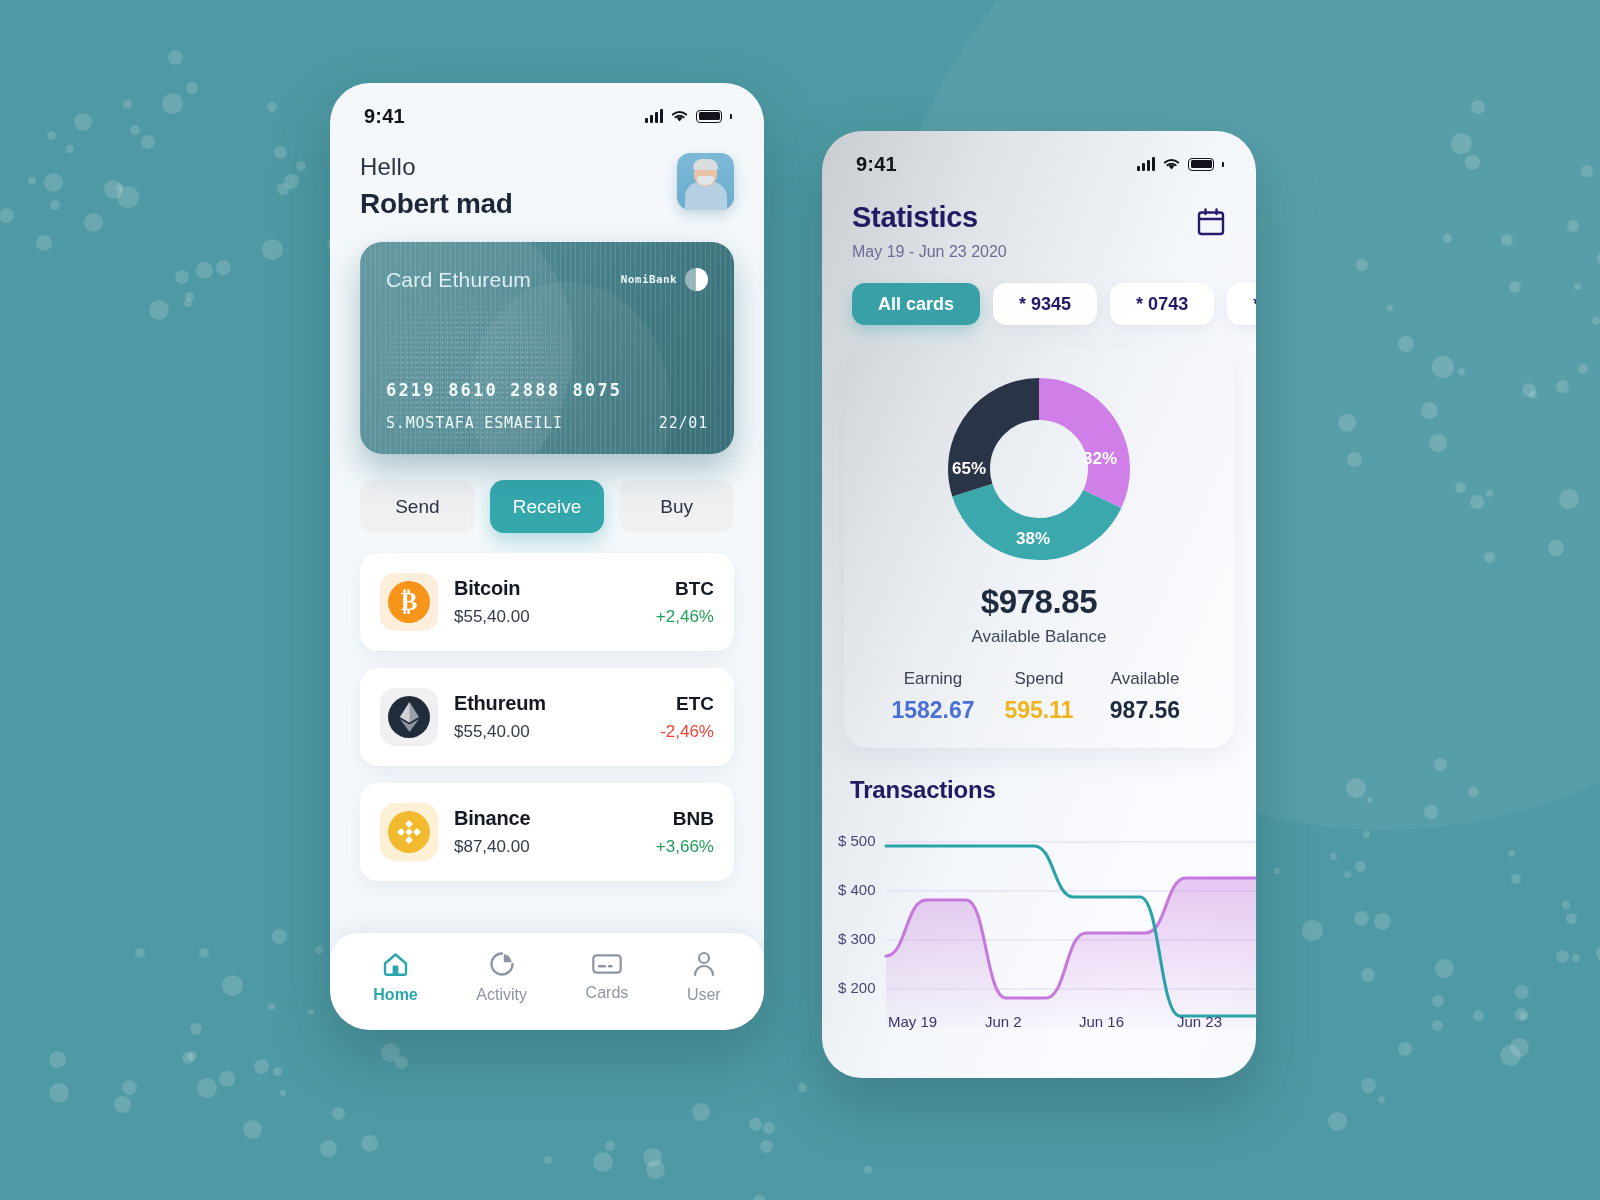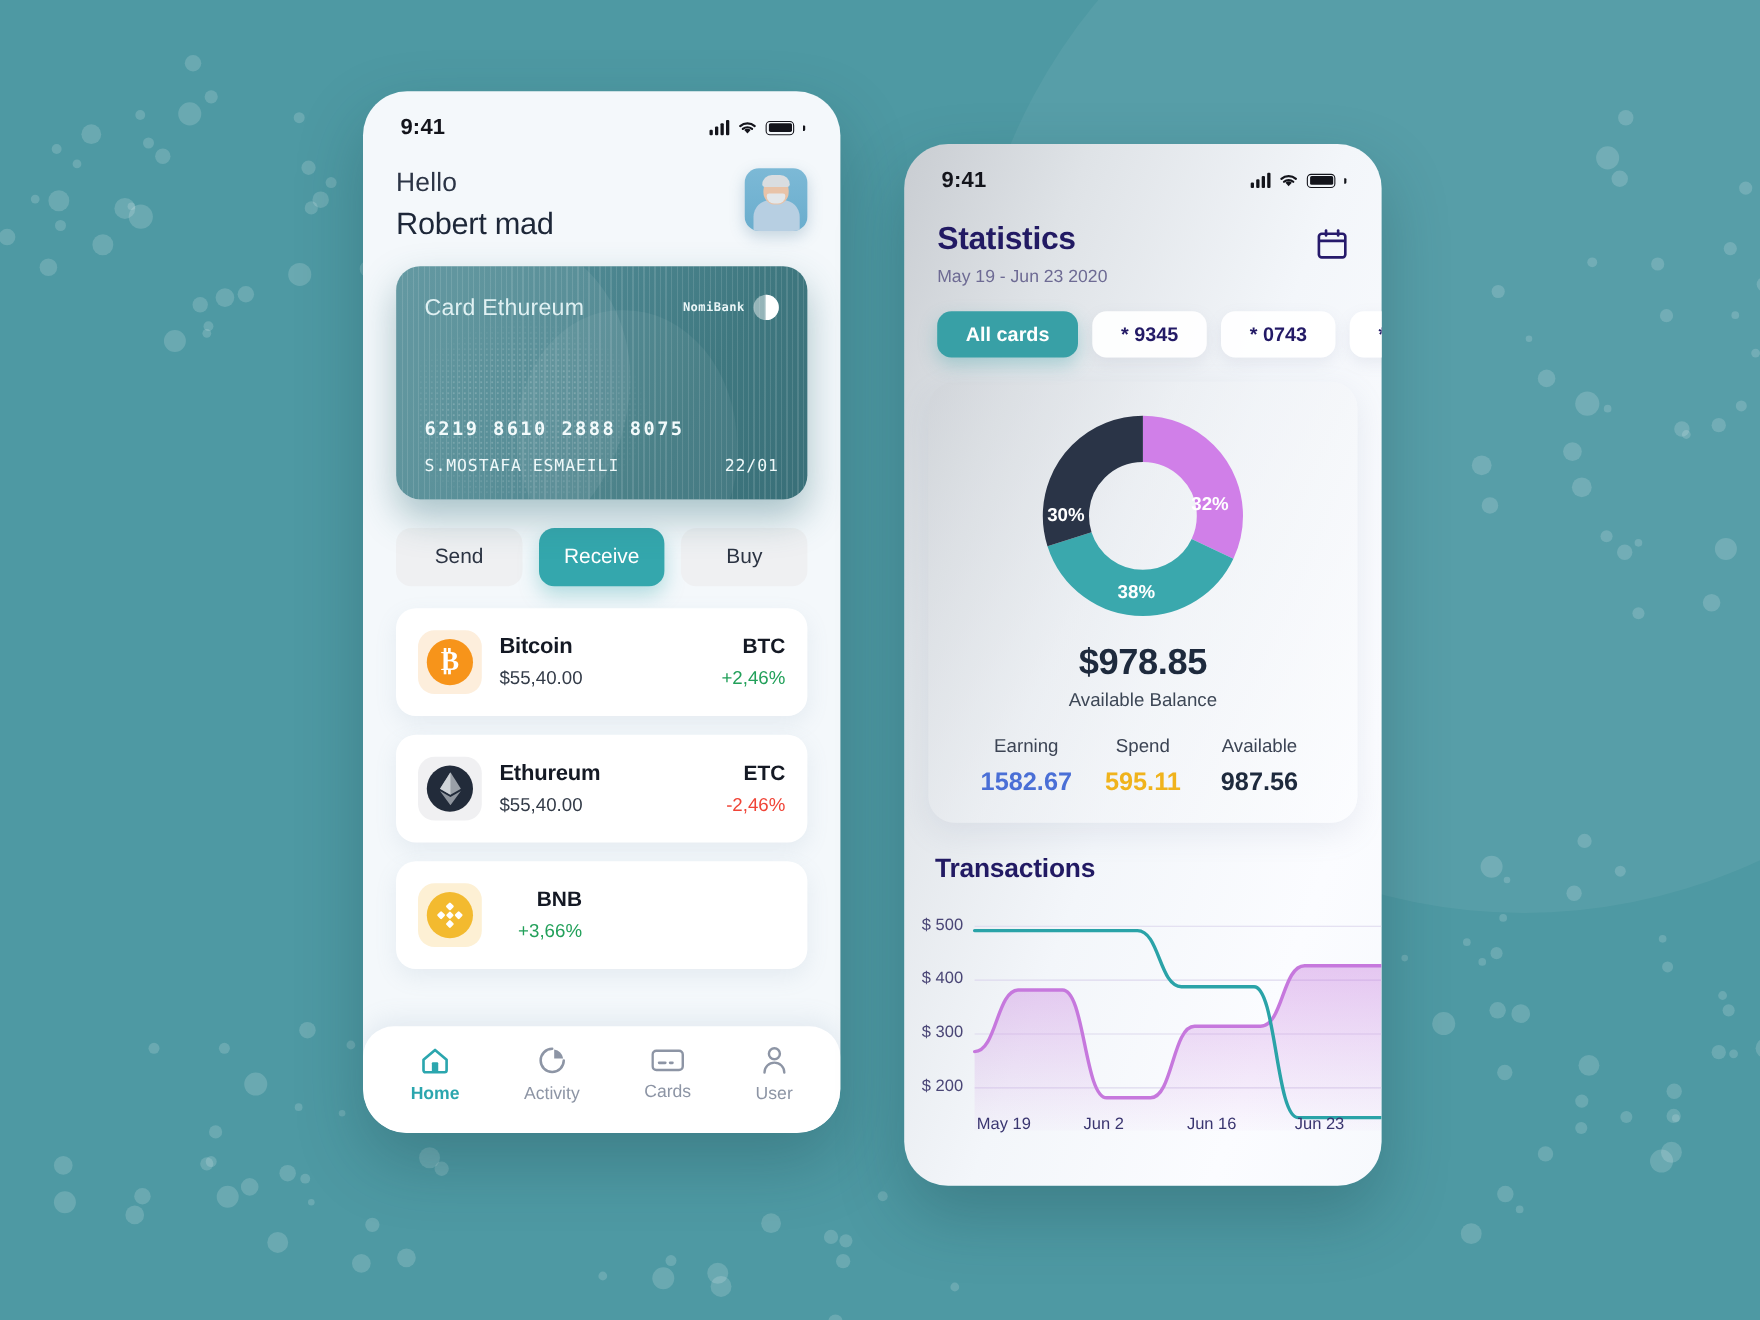--- a/index.html
+++ b/index.html
@@ -50,21 +50,21 @@
   .bat{ width:26px; height:13px; border:1.6px solid #13141b; border-radius:4px; padding:1.5px; }
   .bat>span{ display:block; height:100%; width:100%; background:#13141b; border-radius:1.5px;}
   .bat-tip{ width:2px;height:5px;background:#13141b;border-radius:0 1px 1px 0;margin-left:1px;}
 
   
   .greet-row{
     display:flex; justify-content:space-between; align-items:flex-start;
     padding:14px 30px 0 30px;
   }
   .greet-hello{ font-size:24px; color:#2b3445; letter-spacing:.2px; }
-  .greet-name{ font-size:28px; font-weight:400; color:#1d2738; margin-top:7px; letter-spacing:-.3px;}
+  .greet-name{ font-size:28px; font-weight:700; color:#1d2738; margin-top:7px; letter-spacing:-.3px;}
   .avatar{
     width:57px;height:57px;border-radius:13px;overflow:hidden; position:relative;
     background:linear-gradient(180deg,#7cb9d6,#6aadcd);
     box-shadow:0 5px 14px rgba(70,120,150,.28);
   }
   .av-head{position:absolute;width:23px;height:25px;border-radius:50% 50% 46% 46%;background:#e8c3a8;left:17px;top:8px;}
   .av-hair{position:absolute;width:25px;height:11px;border-radius:12px 12px 3px 3px;background:#d9dde0;left:16px;top:6px;}
   .av-beard{position:absolute;width:17px;height:9px;border-radius:3px 3px 9px 9px;background:#e3e7ea;left:20px;top:23px;}
   .av-body{position:absolute;width:42px;height:30px;border-radius:15px 15px 0 0;background:#b7cfe2;left:8px;top:29px;}
 
@@ -431,20 +431,24 @@
             <g fill="#ffffff">
               <rect x="9.2" y="1.2" width="5.6" height="5.6" rx="1.1" transform="rotate(45 12 4)"></rect>
               <rect x="9.2" y="17.2" width="5.6" height="5.6" rx="1.1" transform="rotate(45 12 20)"></rect>
               <rect x="1.2" y="9.2" width="5.6" height="5.6" rx="1.1" transform="rotate(45 4 12)"></rect>
               <rect x="17.2" y="9.2" width="5.6" height="5.6" rx="1.1" transform="rotate(45 20 12)"></rect>
               <rect x="9.4" y="9.4" width="5.2" height="5.2" rx="1" transform="rotate(45 12 12)"></rect>
             </g>
           </svg>
         </div>
       </div>
+      <div class="cmid">
+        <div class="cname">Binance</div>
+        <div class="cprice">$87,40.00</div>
+      </div>
       <div class="cright">
         <div class="csym">BNB</div>
         <div class="cpct up">+3,66%</div>
       </div>
     </div>
 
   </div>
 
   <div class="tabbar">
     <div class="tab active">
@@ -529,21 +533,21 @@
         <svg width="200" height="200" viewBox="0 0 200 200">
 
           <circle r="70" cx="100" cy="100" fill="none" stroke="#d07fe8" stroke-width="42" stroke-dasharray="140.7 299.1" transform="rotate(-90 100 100)"></circle>
 
           <circle r="70" cx="100" cy="100" fill="none" stroke="#3aa8ad" stroke-width="42" stroke-dasharray="167.1 272.7" stroke-dashoffset="-140.7" transform="rotate(-90 100 100)"></circle>
 
           <circle r="70" cx="100" cy="100" fill="none" stroke="#2a3447" stroke-width="42" stroke-dasharray="131.9 307.9" stroke-dashoffset="-307.8" transform="rotate(-90 100 100)"></circle>
         </svg>
         <span class="dlabel dl-32">32%</span>
         <span class="dlabel dl-38">38%</span>
-        <span class="dlabel dl-30">30%</span>
+        <span class="dlabel dl-30">65%</span>
       </div>
     </div>
 
     <div class="balance">
       <div class="bal-amt">$978.85</div>
       <div class="bal-lbl">Available Balance</div>
     </div>
 
     <div class="stats3">
       <div class="s3">

